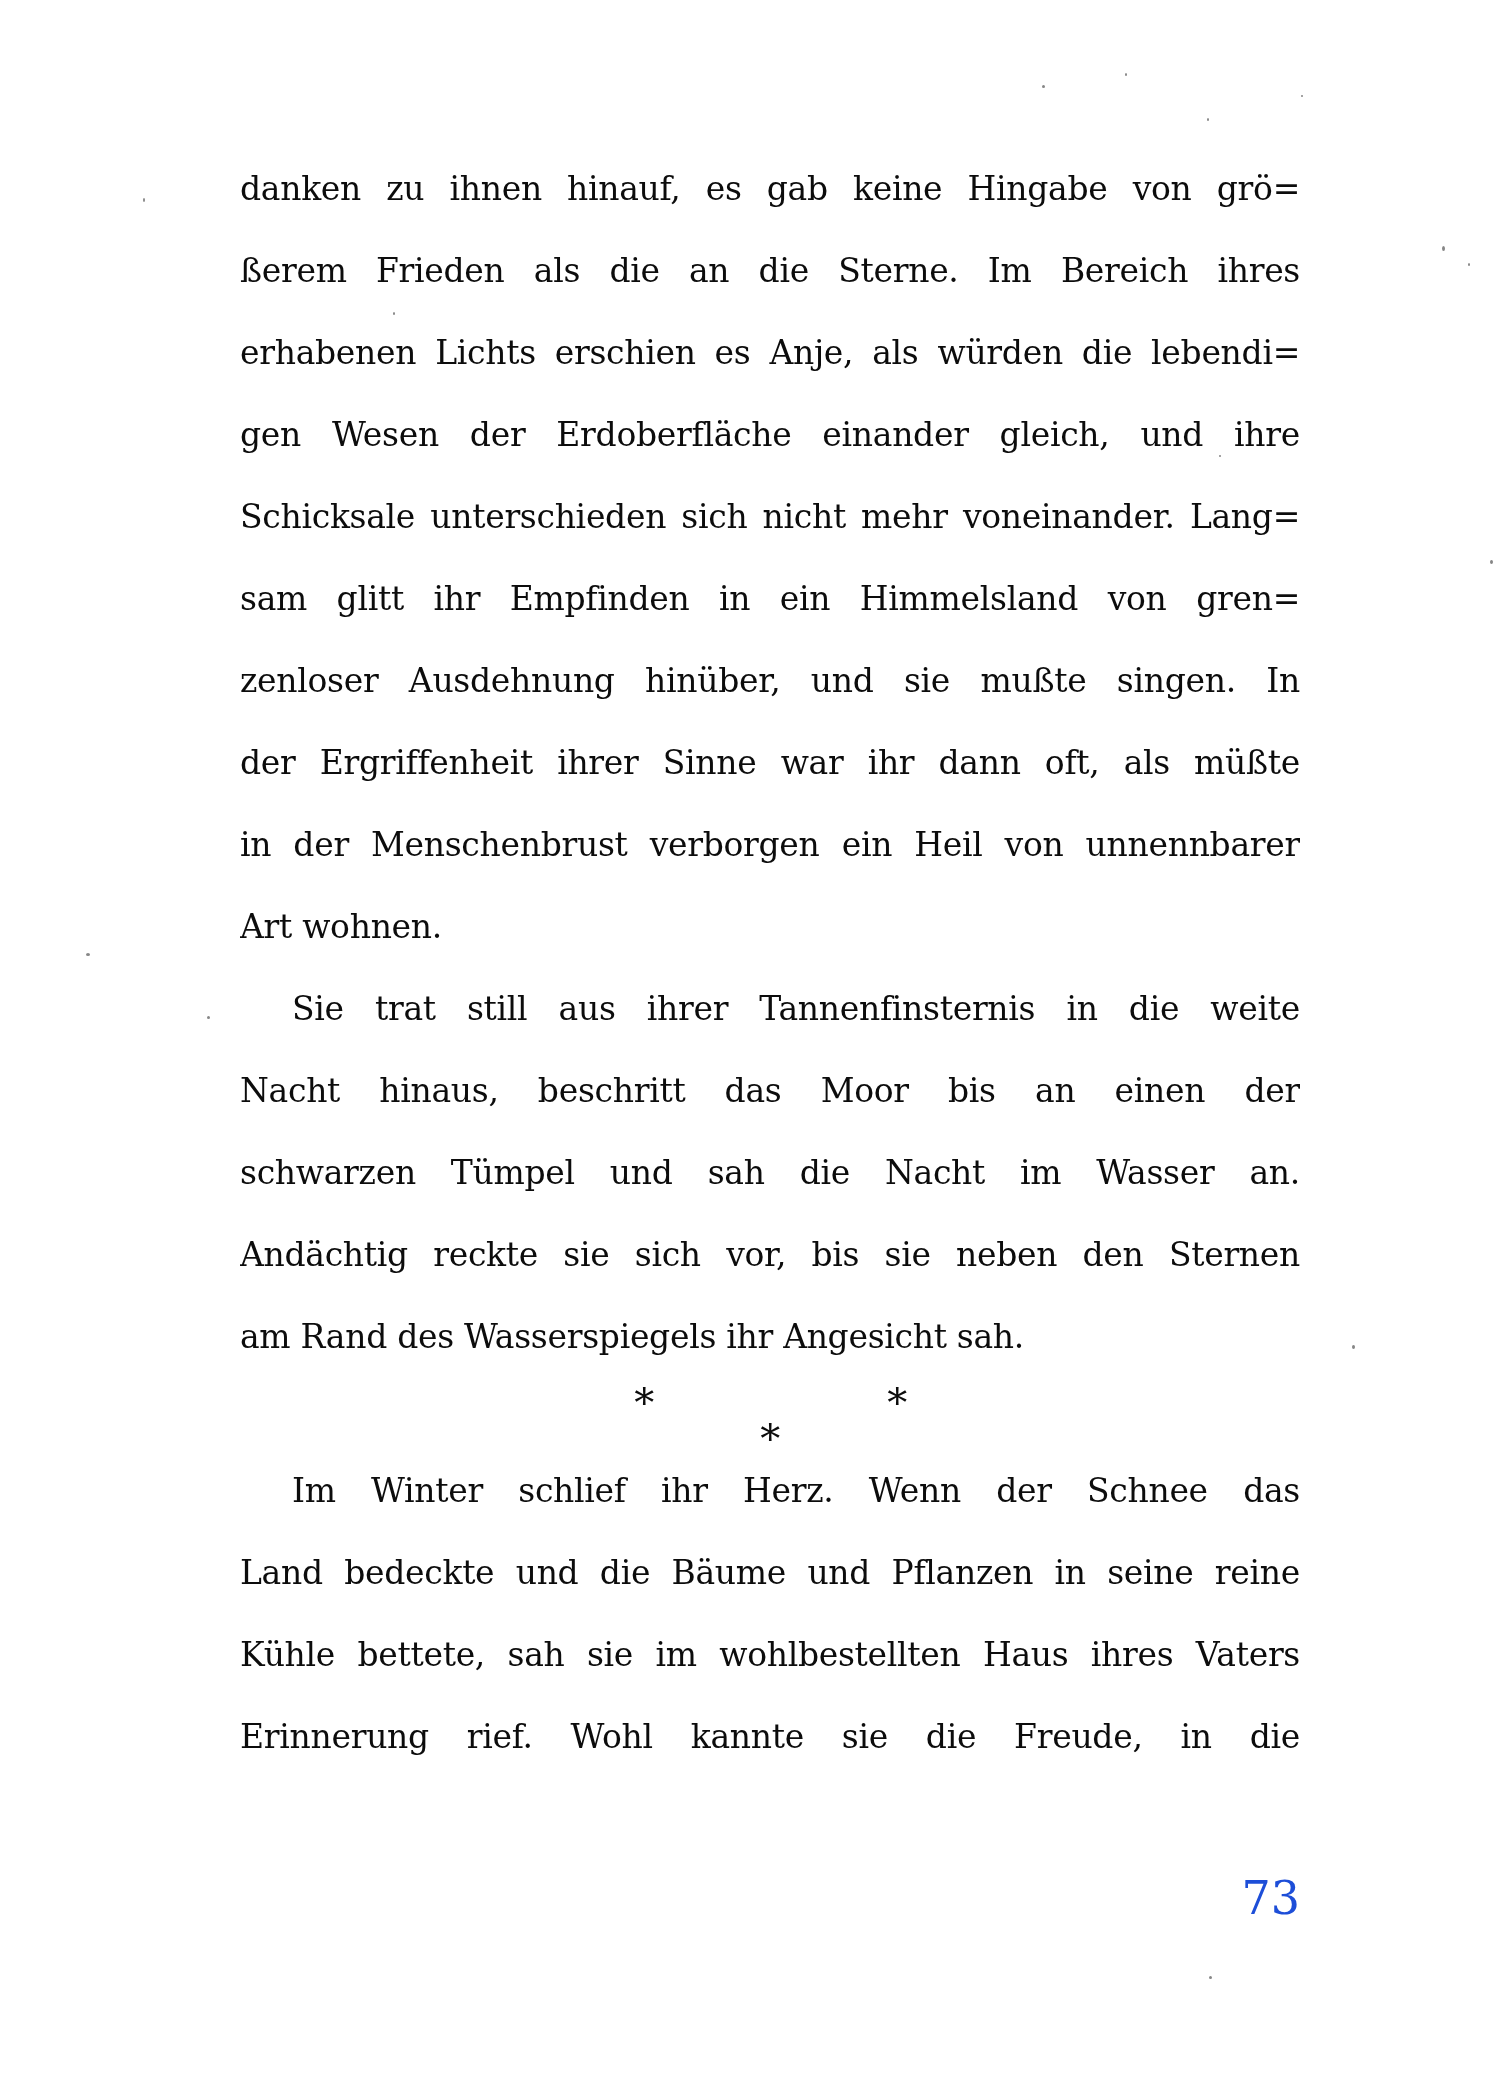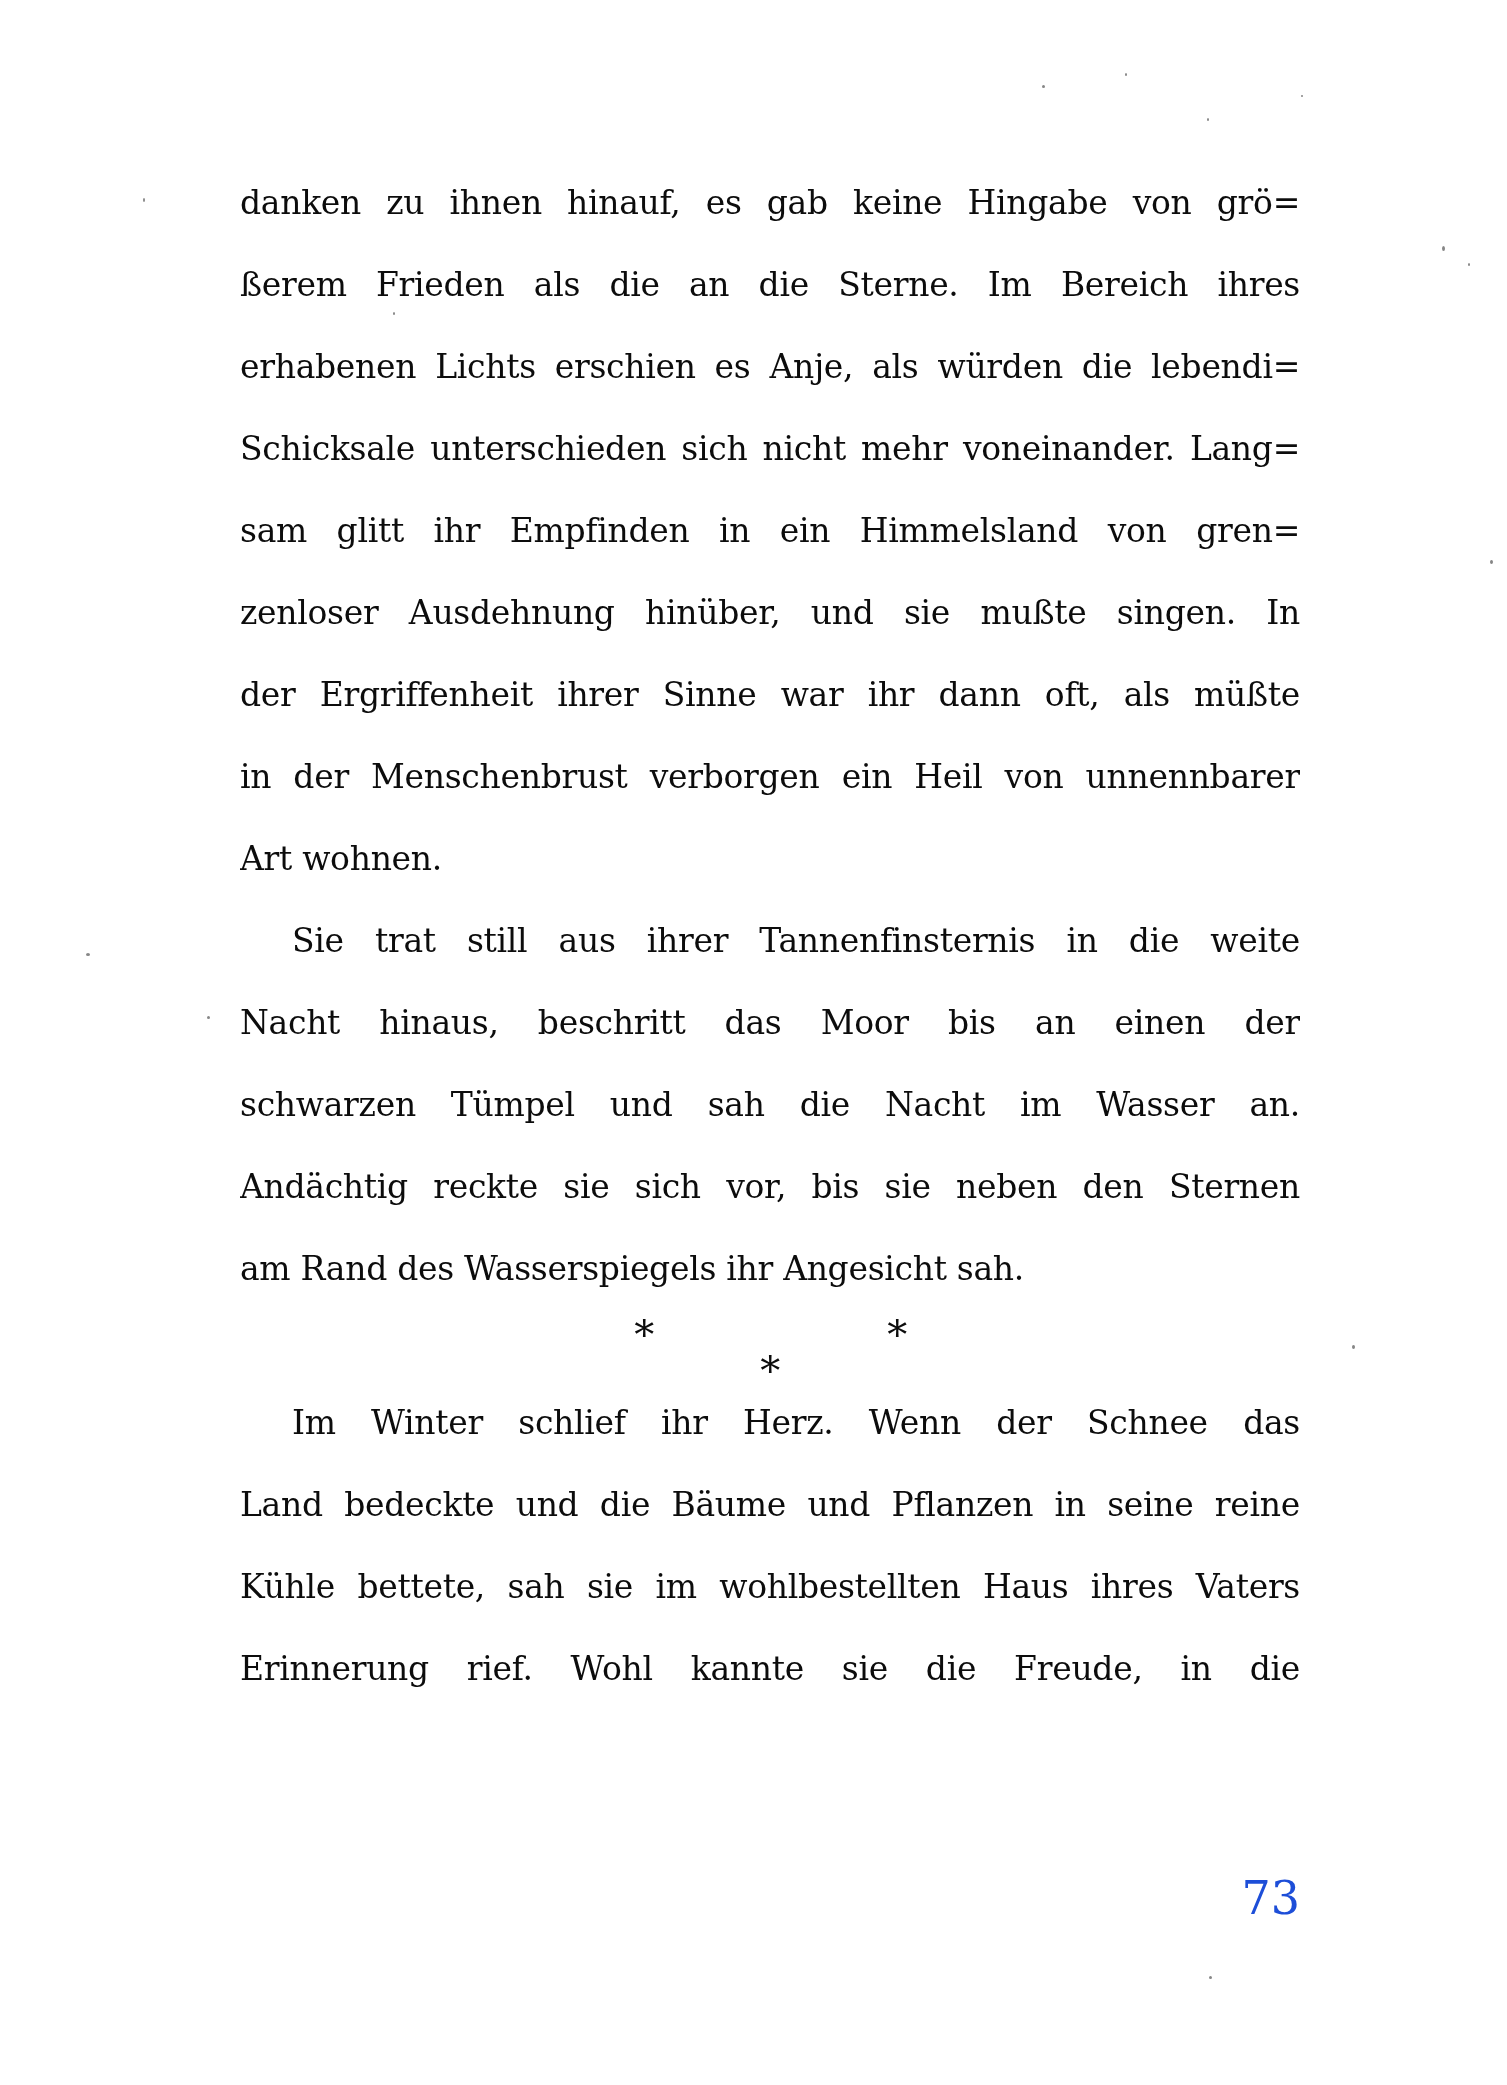--- a/index.html
+++ b/index.html
@@ -12,21 +12,21 @@
     width: 1507px;
     height: 2085px;
     background: #ffffff;
     overflow: hidden;
     font-family: "DejaVu Serif", "Liberation Serif", serif;
     color: #0c0c0c;
   }
   .text-block {
     position: absolute;
     left: 240px;
-    top: 162px;
+    top: 148px;
     width: 1060px;
     font-size: 33px;
     line-height: 82px;
     letter-spacing: -0.3px;
   }
   .paragraph { margin: 0; padding: 0; }
   .line {
     height: 82px;
     overflow: hidden;
     text-align: justify;
@@ -106,20 +106,21 @@
     <span class="speck s12"></span>
     <span class="speck s13"></span>
     <span class="speck s14"></span>
   </div>
 
   <div class="text-block" id="text-flow">
       <div class="paragraph">
         <div class="line">danken zu ihnen hinauf, es gab keine Hingabe von grö=</div>
         <div class="line">ßerem Frieden als die an die Sterne. Im Bereich ihres</div>
         <div class="line">erhabenen Lichts erschien es Anje, als würden die lebendi=</div>
+        <div class="line">gen Wesen der Erdoberfläche einander gleich, und ihre</div>
         <div class="line">Schicksale unterschieden sich nicht mehr voneinander. Lang=</div>
         <div class="line">sam glitt ihr Empfinden in ein Himmelsland von gren=</div>
         <div class="line">zenloser Ausdehnung hinüber, und sie mußte singen. In</div>
         <div class="line">der Ergriffenheit ihrer Sinne war ihr dann oft, als müßte</div>
         <div class="line">in der Menschenbrust verborgen ein Heil von unnennbarer</div>
         <div class="line flush">Art wohnen.</div>
       </div>
       <div class="paragraph">
         <div class="line indent">Sie trat still aus ihrer Tannenfinsternis in die weite</div>
         <div class="line">Nacht hinaus, beschritt das Moor bis an einen der</div>

